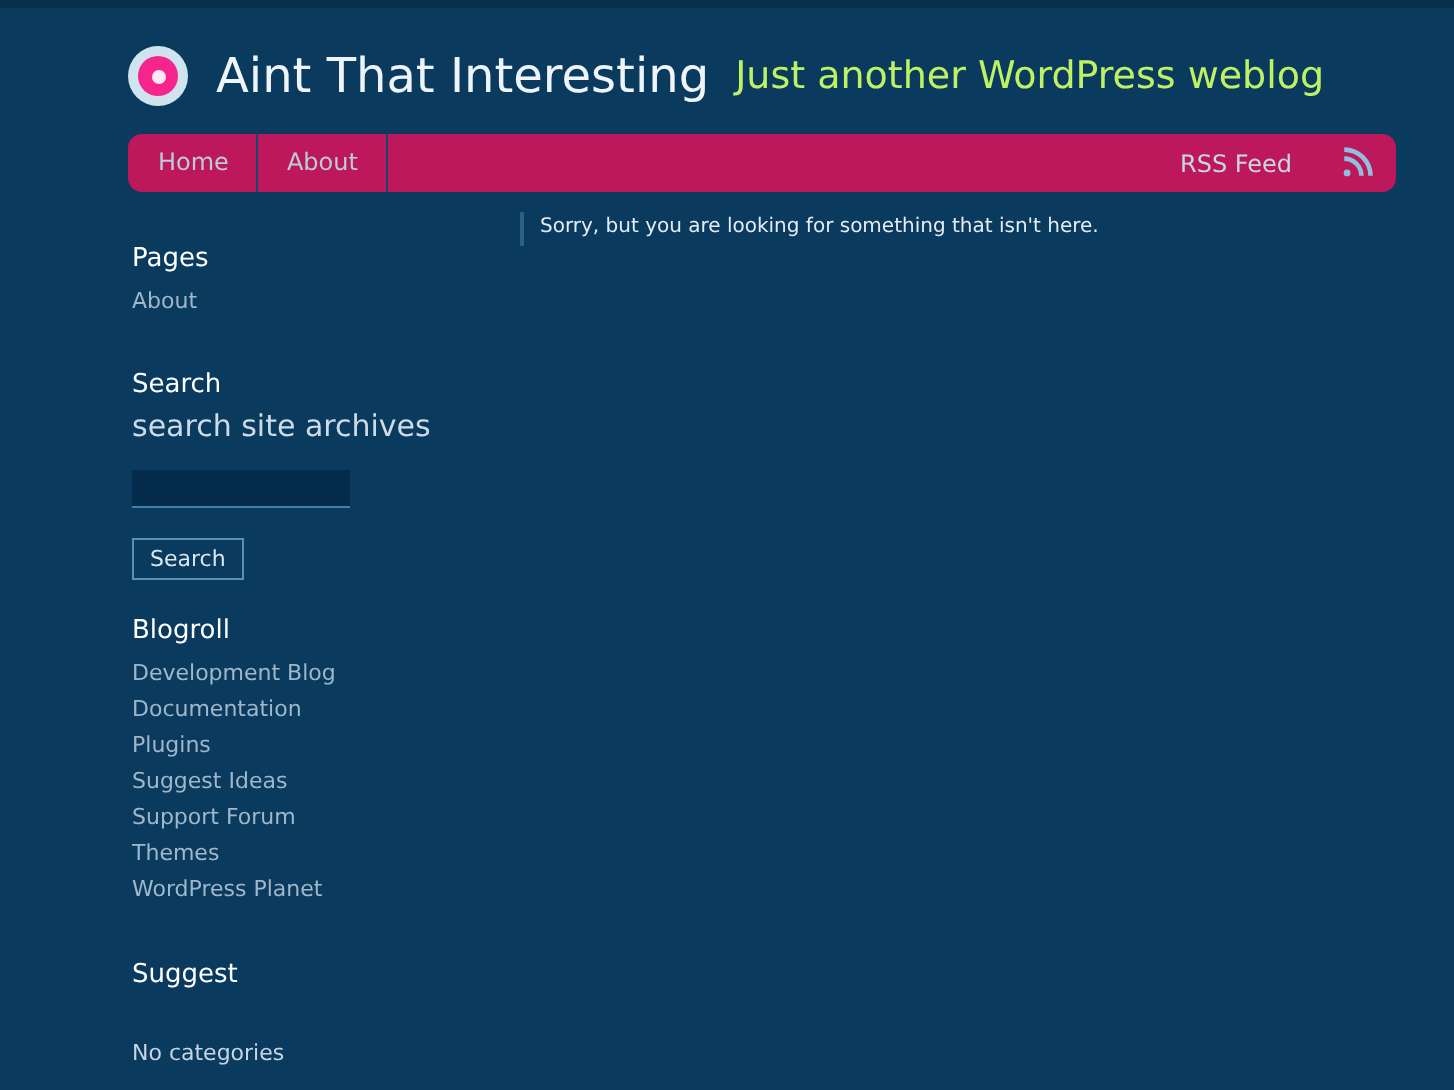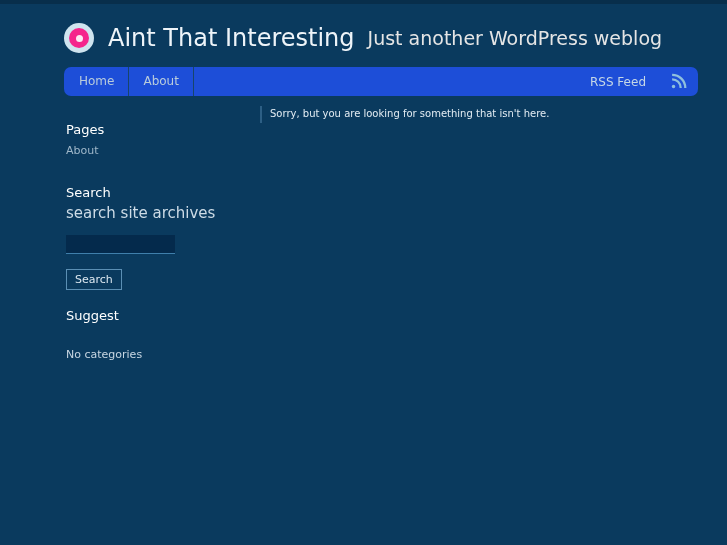--- a/index.html
+++ b/index.html
@@ -73,32 +73,32 @@
     font-size: 24px;
     line-height: 28px;
     color: #eef4f9;
     letter-spacing: 0px;
     white-space: nowrap;
   }
   #blog-tagline {
     margin-left: 13px;
     font-size: 19px;
     line-height: 28px;
-    color: #e5e5e5;
+    color: #bef264;
     white-space: nowrap;
   }
 
   
   #navbar {
     position: absolute;
     left: 48px;
     top: 63px;
     width: 634px;
     height: 29px;
-    background: #1d4ed8;
+    background: #be185d;
     border-radius: 7px;
     display: flex;
     align-items: center;
   }
   .nav-item {
     font-size: 12px;
     color: #b9ccdb;
     padding: 0 14px;
     line-height: 29px;
     height: 29px;
@@ -268,20 +268,32 @@
       </ul>
     </div>
 
     <div class="widget" id="widget-search">
       <h3 class="widget-title">Search</h3>
       <p id="search-label">search site archives</p>
       <input id="search-input" type="text" placeholder="" style="">
       <button id="search-button">Search</button>
     </div>
 
+    <div class="widget" id="widget-blogroll">
+      <h3 class="widget-title">Blogroll</h3>
+      <ul>
+        <li><a class="side-link">Development Blog</a></li>
+        <li><a class="side-link">Documentation</a></li>
+        <li><a class="side-link">Plugins</a></li>
+        <li><a class="side-link">Suggest Ideas</a></li>
+        <li><a class="side-link">Support Forum</a></li>
+        <li><a class="side-link">Themes</a></li>
+        <li><a class="side-link">WordPress Planet</a></li>
+      </ul>
+    </div>
 
     <div class="widget" id="widget-archives">
       <h3 class="widget-title">Suggest</h3>
       <ul></ul>
     </div>
 
     <div class="widget" id="widget-categories">
       <p class="plain-text">No categories</p>
     </div>
 

